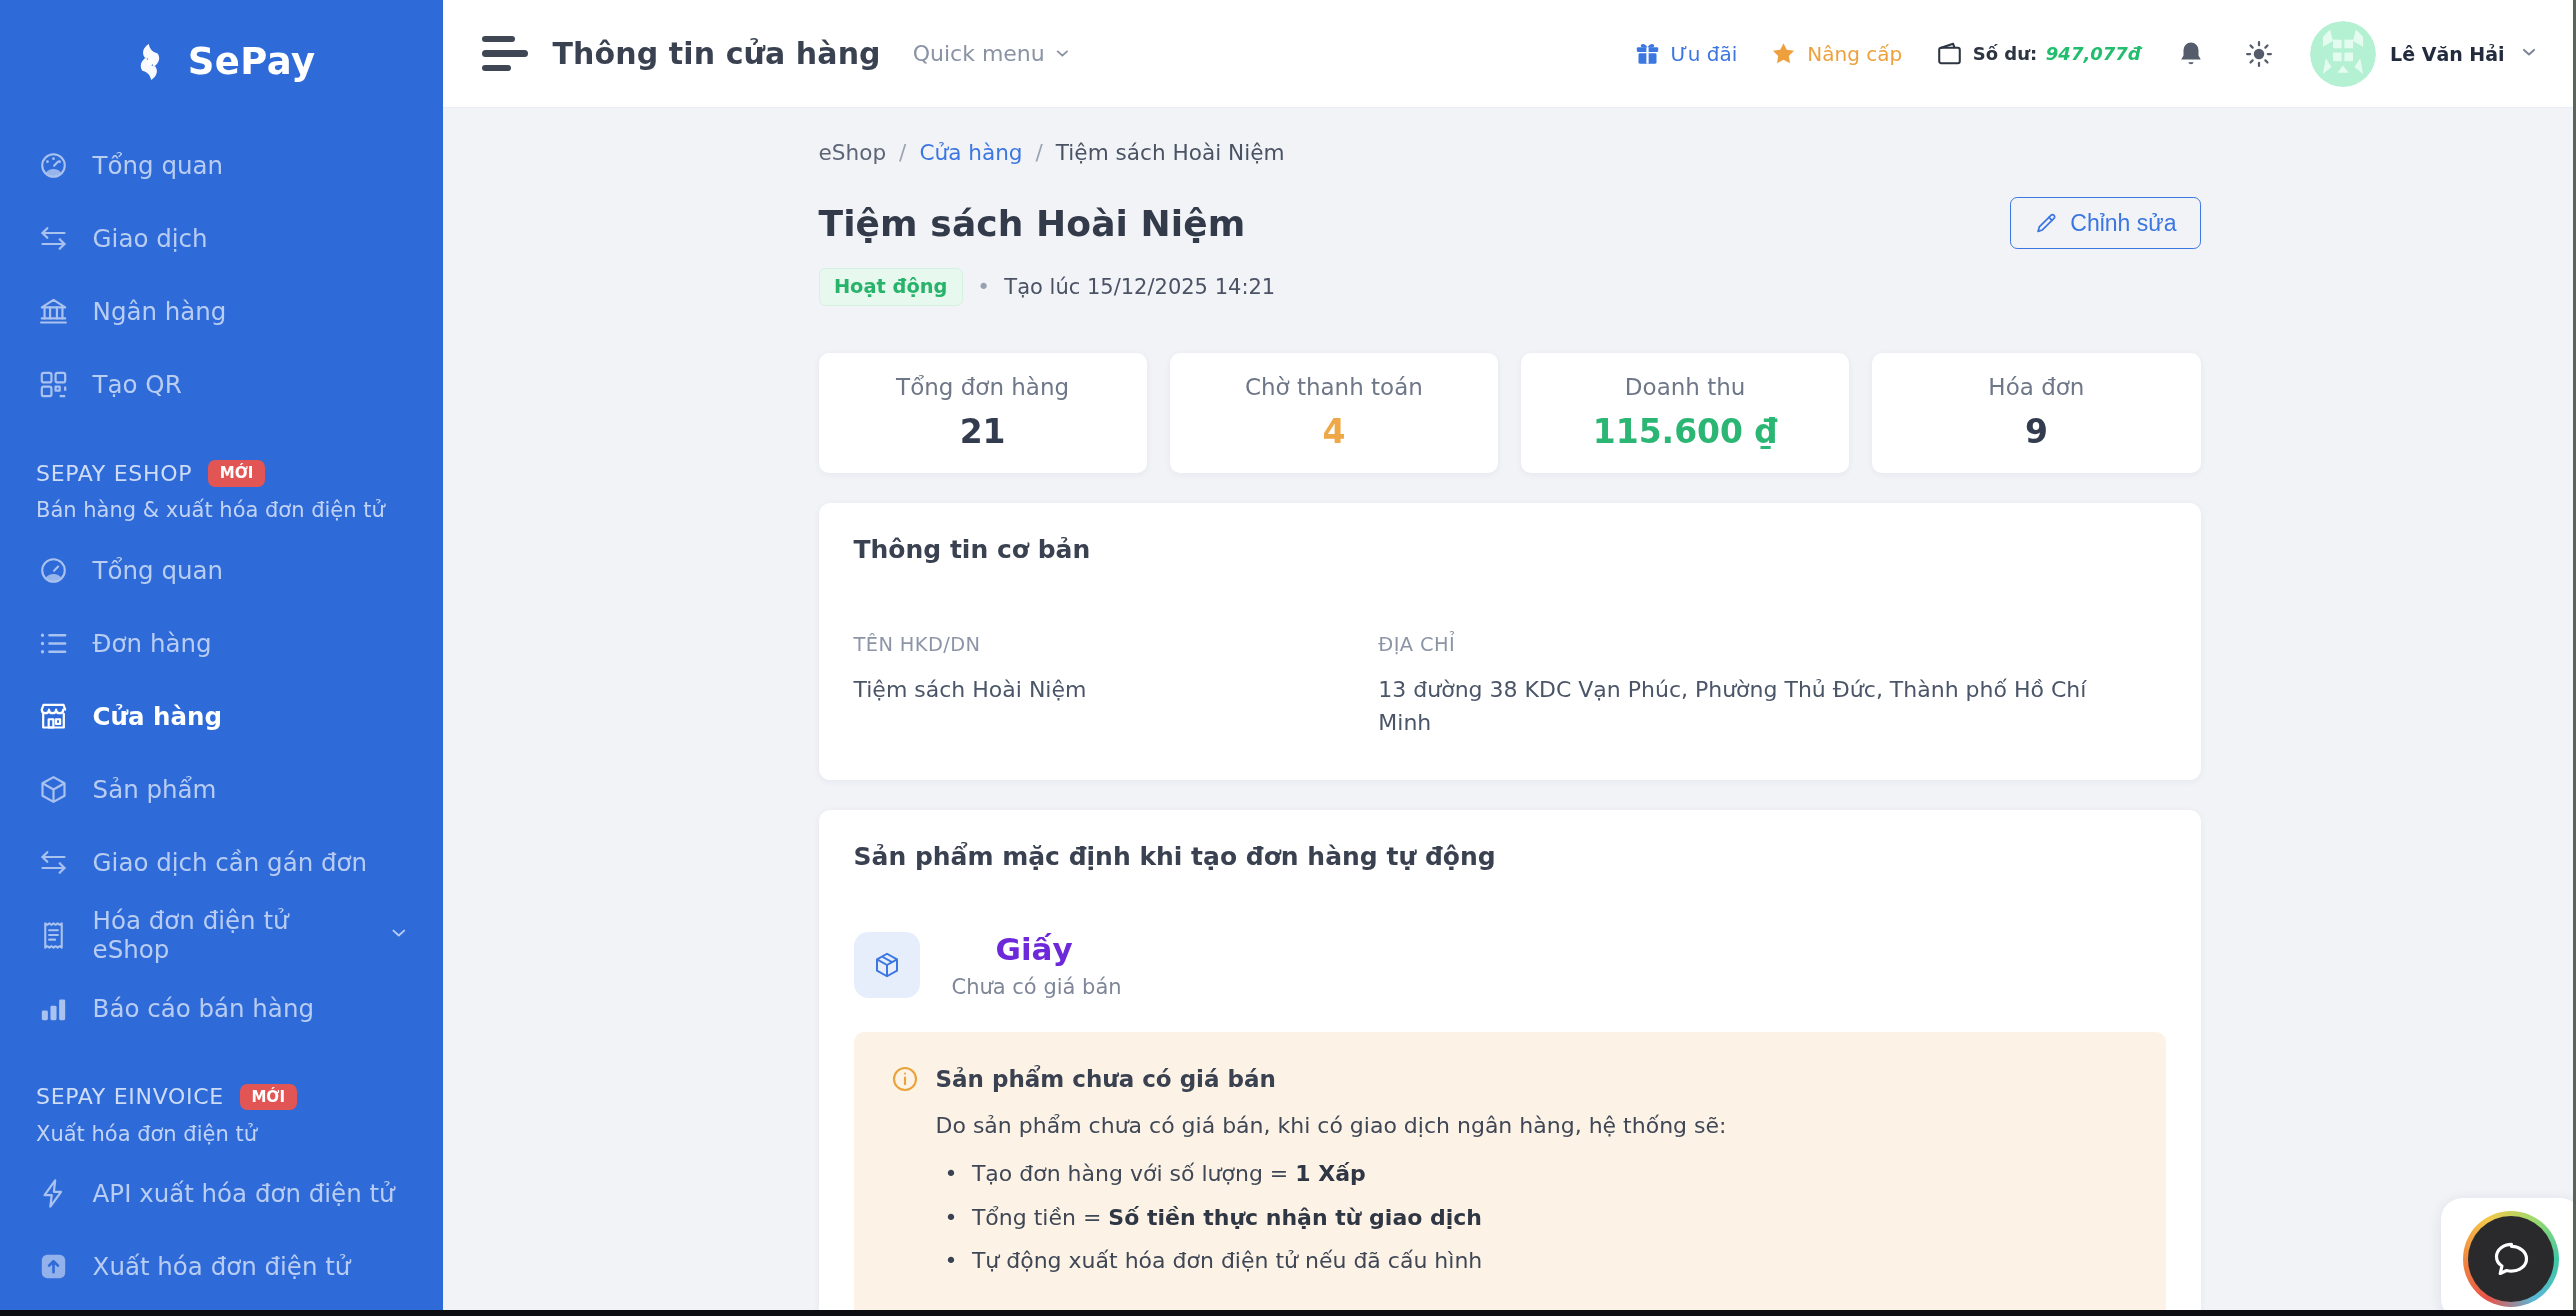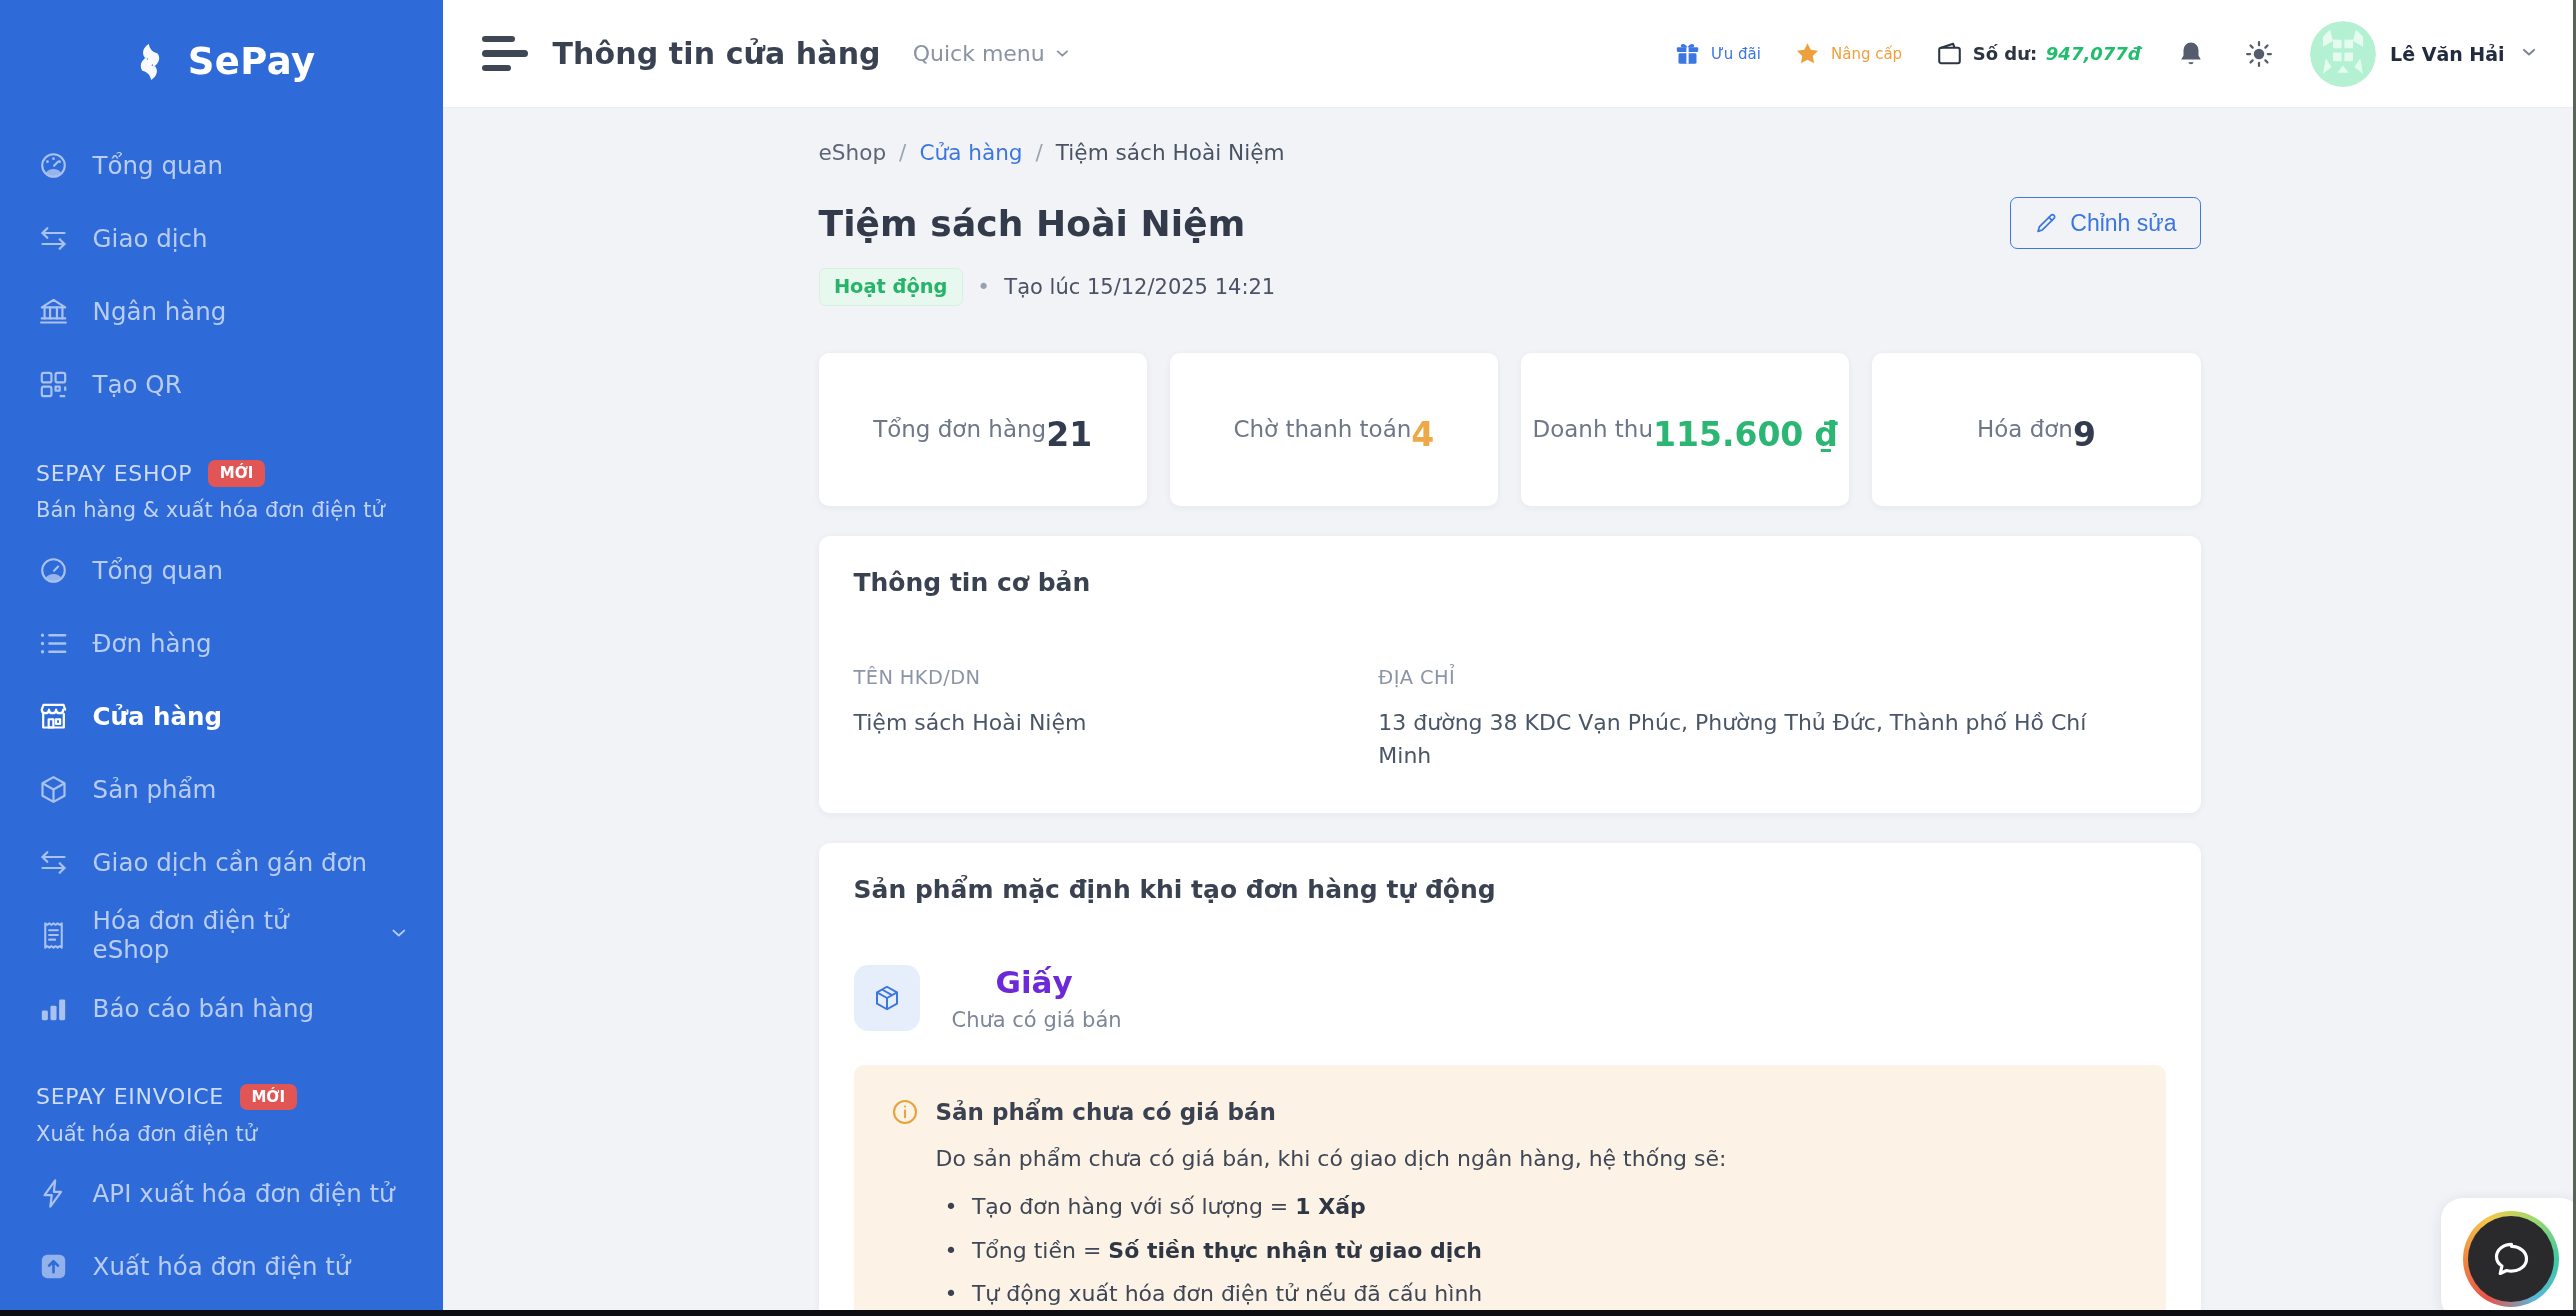--- a/index.html
+++ b/index.html
@@ -32,21 +32,21 @@
   .main { flex:1; display:flex; flex-direction:column; min-width:0; }
 
   .topbar { height:108px; background:#ffffff; border-bottom:1.4px solid #e9ecf2; display:flex; align-items:center; padding:0 37px 0 39px; gap:0; }
   .burger { width:46px; height:46px; display:flex; flex-direction:column; justify-content:center; gap:8px; cursor:pointer; }
   .burger i { display:block; height:6.5px; border-radius:3.6px; background:#3f4654; }
   .burger i:nth-child(1){ width:33px; } .burger i:nth-child(2){ width:46px; } .burger i:nth-child(3){ width:29px; }
   .tb-title { margin-left:24.5px; font-size:30px; font-weight:700; color:#3a4252; letter-spacing:0.1px; }
   .quick-menu { margin-left:32px; display:flex; align-items:center; gap:8.6px; color:#8a93a4; font-size:22px; cursor:pointer; }
   .quick-menu svg { width:18.7px; height:18.7px; }
   .tb-right { margin-left:auto; display:flex; align-items:center; gap:33px; }
-  .tb-link { display:flex; align-items:center; gap:10px; font-size:15px; cursor:pointer; }
+  .tb-link { display:flex; align-items:center; gap:10px; font-size:20px; cursor:pointer; }
   .tb-link svg { width:27px; height:27px; }
   .promo { color:#3b76e1; }
   .upgrade { color:#eda03c; }
   .balance { display:flex; align-items:center; gap:8.6px; font-size:18px; color:#2d3442; font-weight:700; cursor:pointer; }
   .balance svg { width:29px; height:29px; }
   .balance .bal-val { color:#23bd6e;font-style:italic; }
   .icon-btn { width:35px; height:35px; display:flex; align-items:center; justify-content:center; color:#5b6270; cursor:pointer; }
   .icon-btn svg { width:30px; height:30px; }
   .user-chip { display:flex; align-items:center; gap:14.4px; cursor:pointer; }
   .avatar { width:66px; height:66px; border-radius:50%; overflow:hidden; flex:0 0 66px; }
@@ -66,21 +66,21 @@
   .page-title { font-size:36px; font-weight:700; color:#333a49; letter-spacing:0.1px; }
   .edit-btn { display:flex; align-items:center; gap:11.5px; color:#3b76e1; font-size:23px; border:1.4px solid #3b76e1; border-radius:7.2px; padding:11.5px 23px; background:transparent; cursor:pointer; }
   .edit-btn svg { width:24.5px; height:24.5px; }
 
   .meta-row { margin-top:18.7px; display:flex; align-items:center; gap:14.4px; }
   .status-badge { background:#e7f8ee; color:#27b36a; border:0.7px solid #d4f1e1; font-size:19.4px; font-weight:700; padding:6.5px 14.4px; border-radius:6.5px; }
   .meta-dot { color:#98a1b0; font-size:21.6px; }
   .meta-created { color:#4a5264; font-size:21px; }
 
   .stats { margin-top:47px; display:grid; grid-template-columns:repeat(4,1fr); gap:23px; }
-  .stat-card { background:#ffffff; border-radius:10px; height:153px; display:flex; flex-direction:row; align-items:center; justify-content:center; box-shadow:0 1.4px 7.2px rgba(29,41,74,.05); }
+  .stat-card { background:#ffffff; border-radius:10px; height:120px; display:flex; flex-direction:column; align-items:center; justify-content:center; box-shadow:0 1.4px 7.2px rgba(29,41,74,.05); }
   .stat-label { font-size:23px; color:#6e7787; }
   .stat-value { margin-top:11.5px; font-size:33px; font-weight:700; color:#333c4e; }
   .stat-value.orange { color:#efa848; }
   .stat-value.green { color:#2cb673; }
 
   .card { background:#ffffff; border-radius:11.5px; box-shadow:0 1.4px 7.2px rgba(29,41,74,.05); padding:32px 35px; margin-top:30px; }
   .card-heading { font-size:25px; font-weight:700; color:#3a4150; }
 
   .info-fields { margin-top:69px; display:grid; grid-template-columns:40% 60%; padding-bottom:8.6px; }
   .field-label { font-size:19.4px; color:#8b95a6; letter-spacing:0.4px; }

